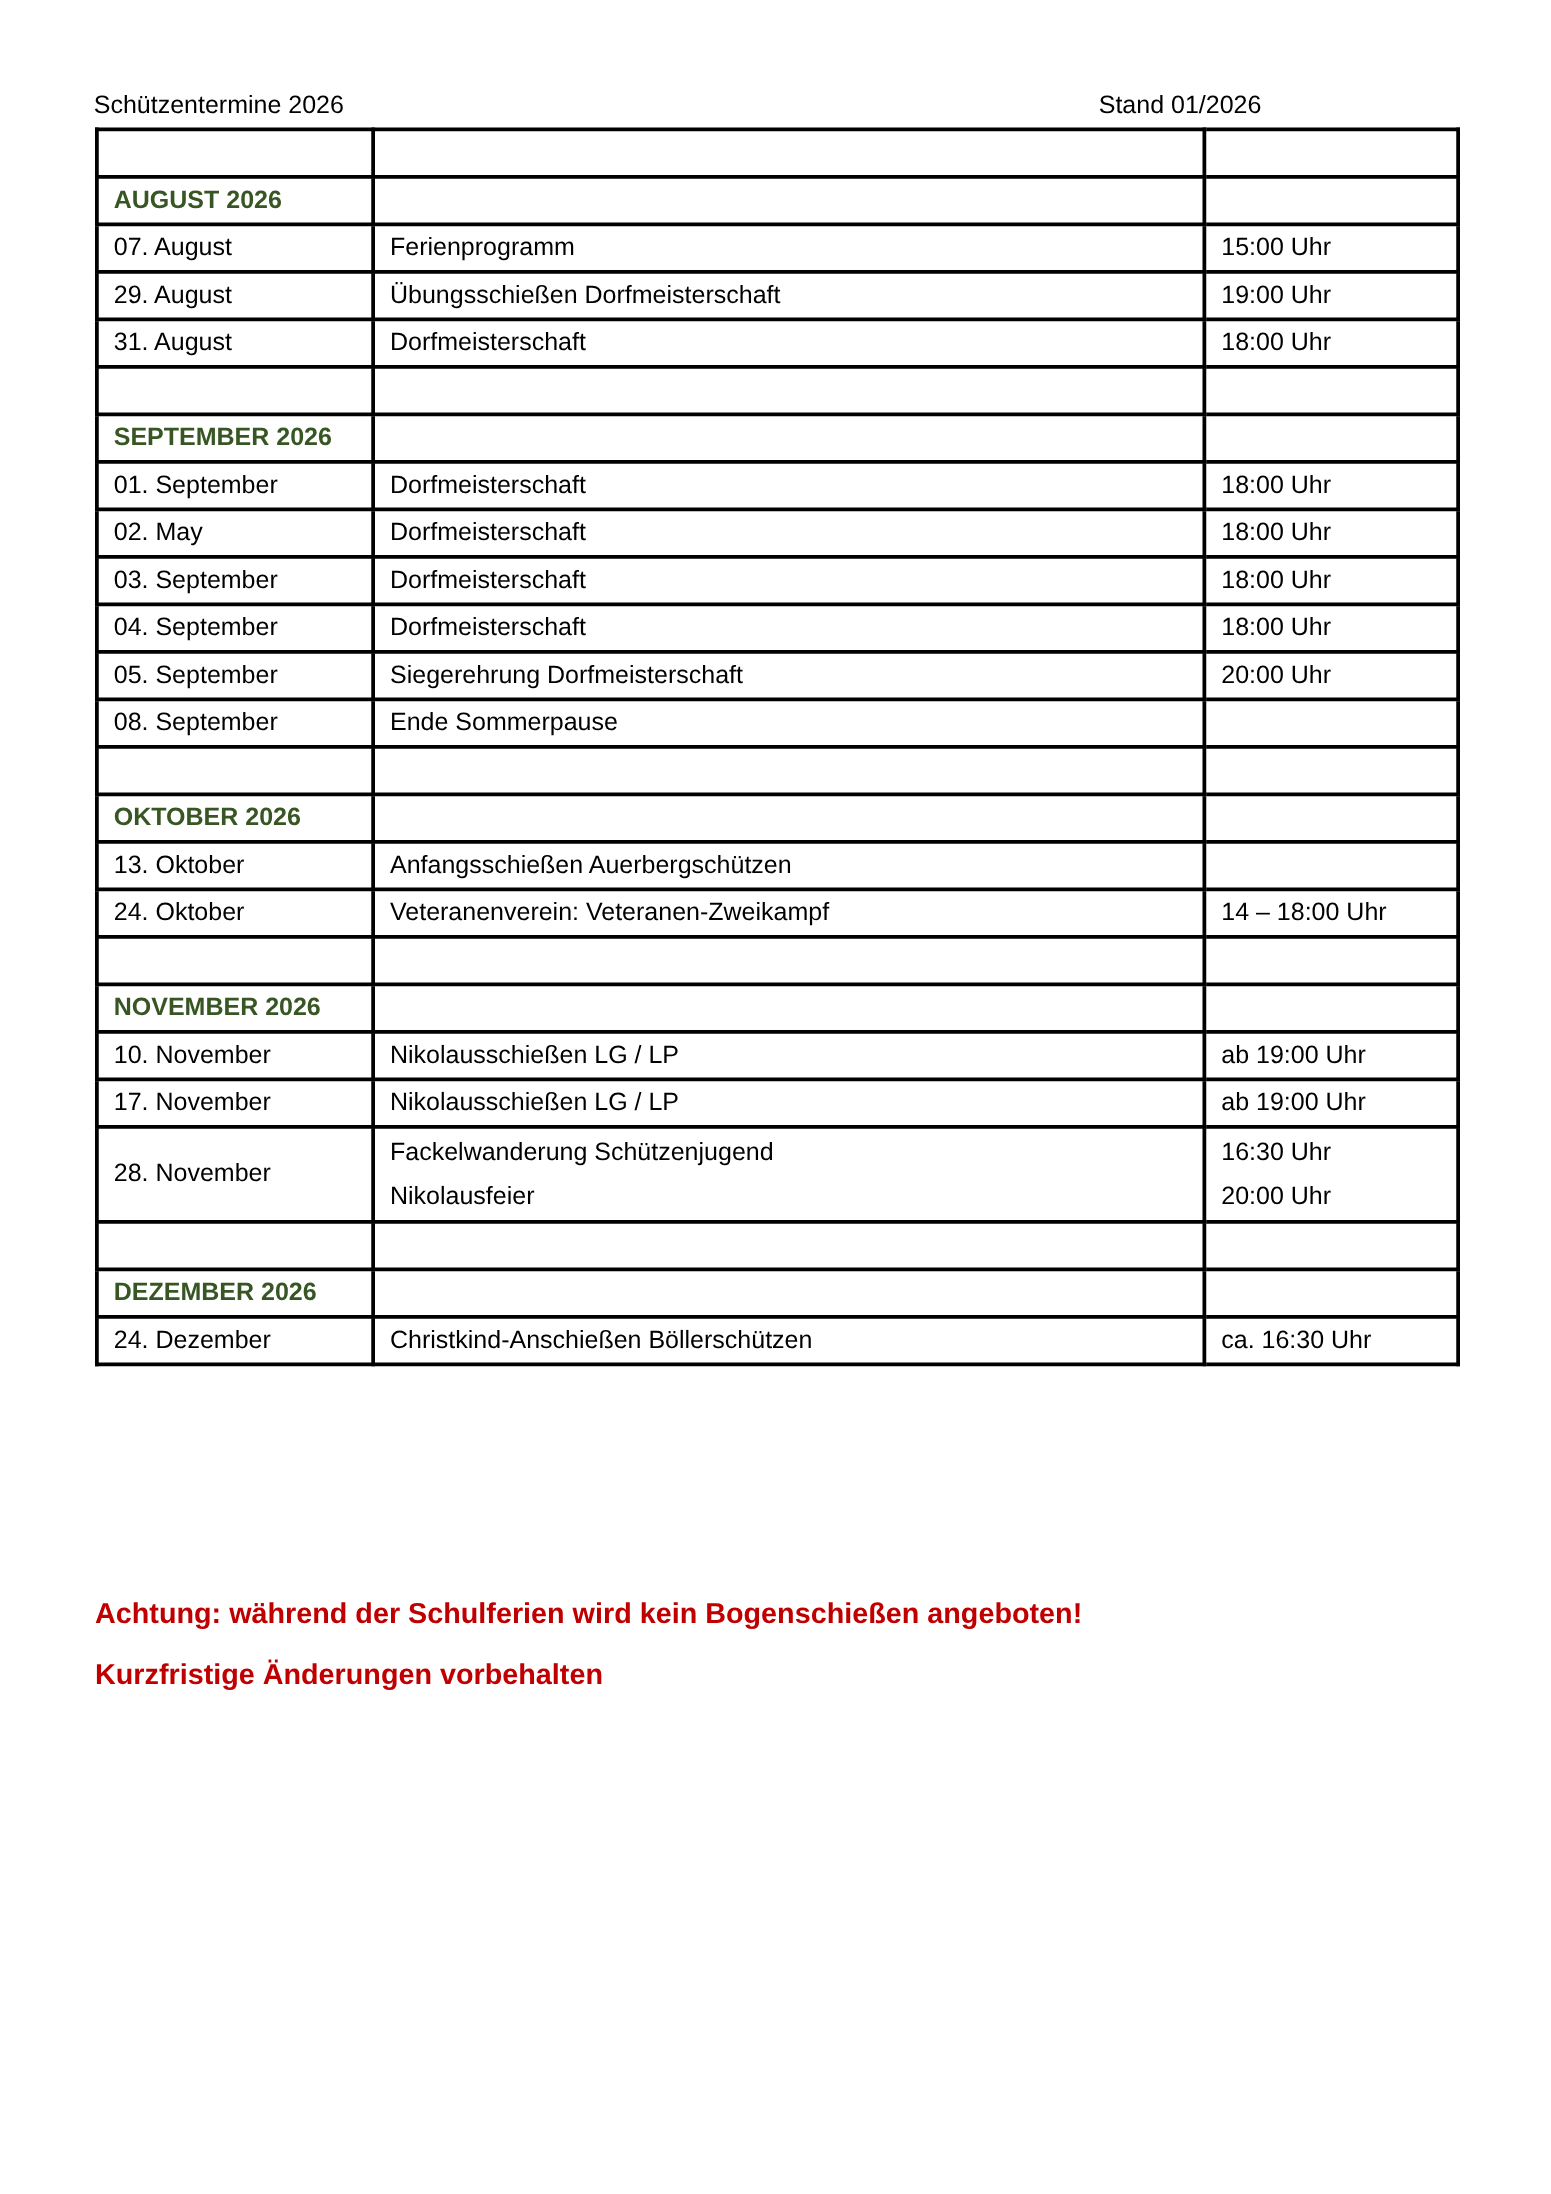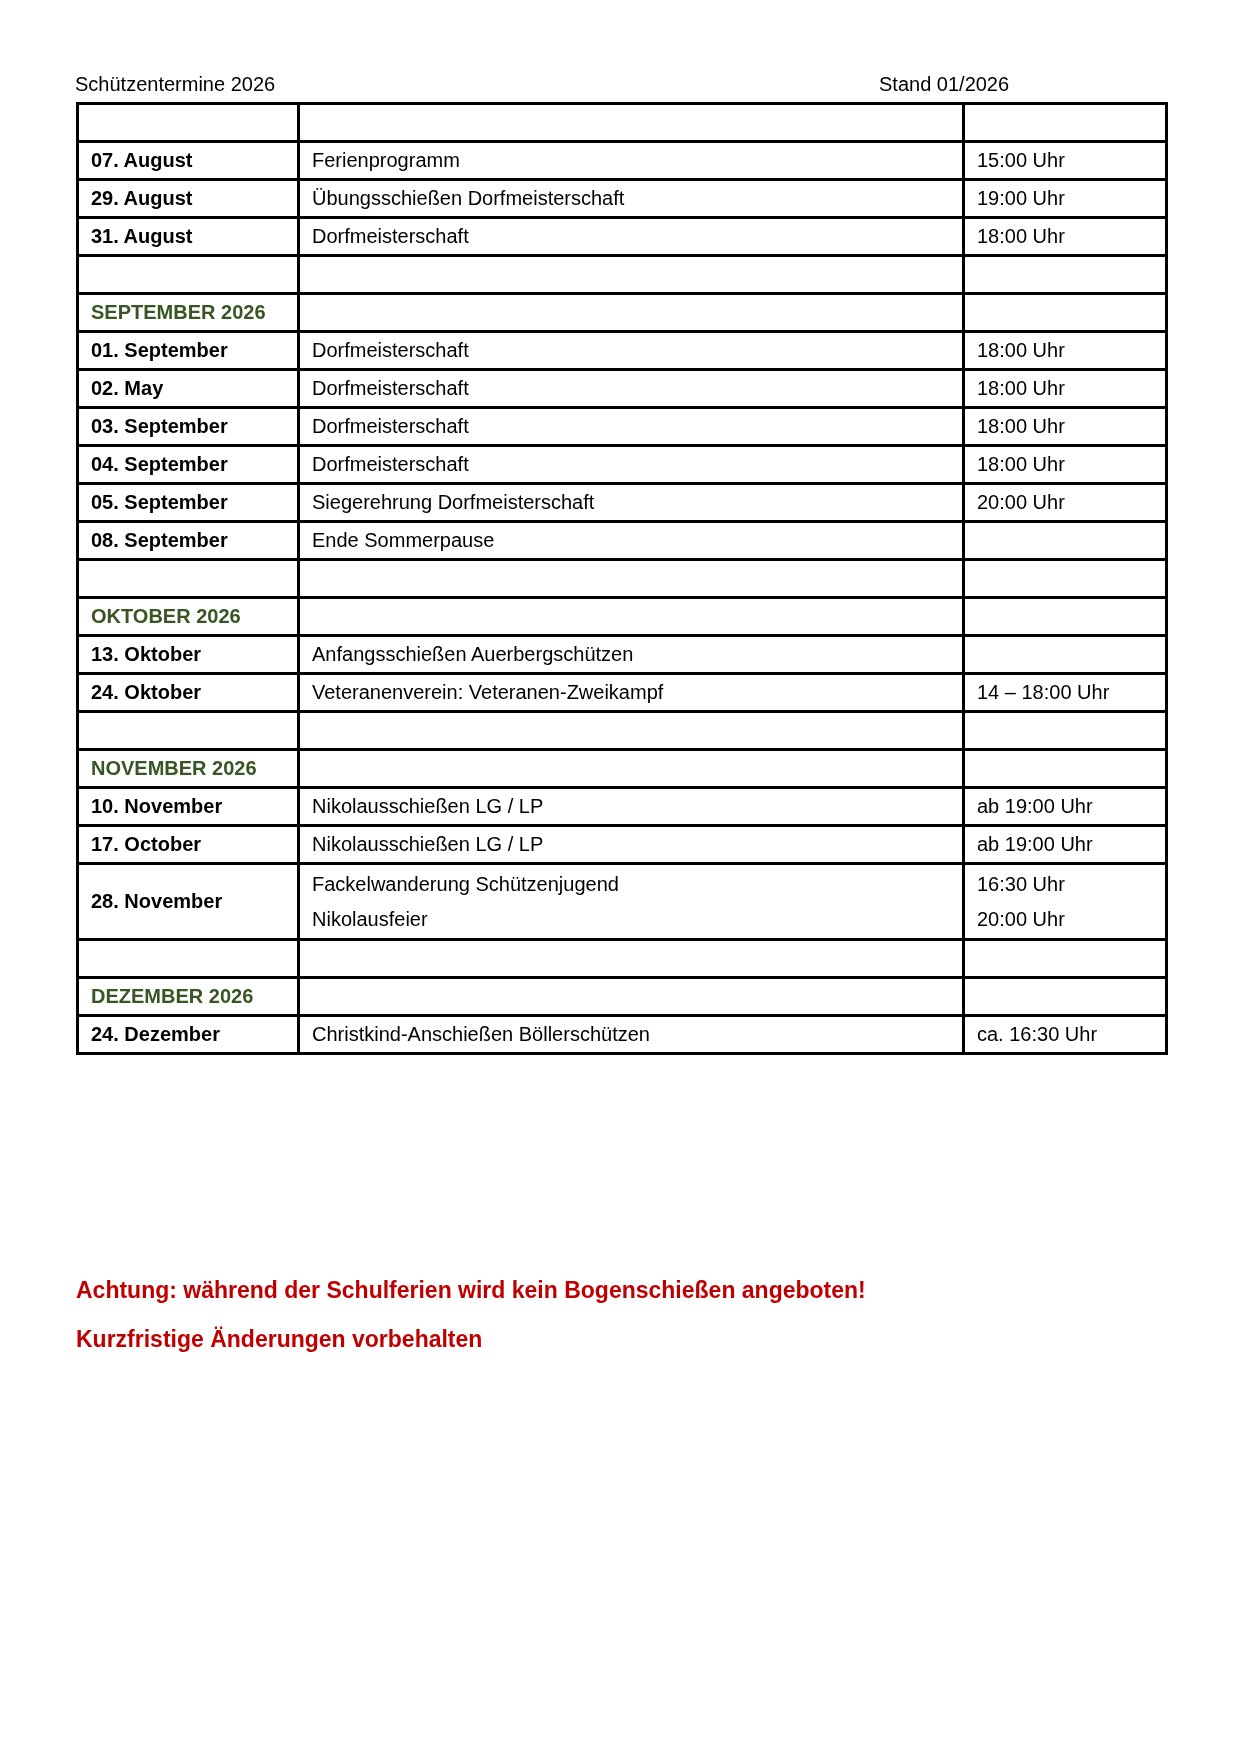--- a/index.html
+++ b/index.html
@@ -27,21 +27,21 @@
     border: 3px solid #000000;
     padding: 0 4px 0 12px;
     font-size: 20px;
     vertical-align: middle;
     overflow: hidden;
     white-space: nowrap;
   }
   tr.h38 { height: 38px; }
   tr.h76 { height: 76px; }
 
-  td.date  { font-weight: bold; }
+  td.date  { font-weight: normal; }
   td.month { font-weight: bold; color: var(--month-green, #375623); }
   td .l2line { line-height: 35px; }
 
   .warning {
     position: absolute; left: 76px; top: 1266px; width: 964px;
     text-align: left;
     color: var(--warning-red, #C00000);
     font-weight: bold;
     font-size: 23px;
     line-height: 49px;
@@ -63,20 +63,25 @@
         <col class="c-event">
         <col class="c-time">
     </colgroup>
     <tbody>
         <tr class="h38">
           <td></td>
           <td></td>
           <td></td>
         </tr>
         <tr class="h38">
+          <td class="month">AUGUST 2026</td>
+          <td></td>
+          <td></td>
+        </tr>
+        <tr class="h38">
           <td class="date">07. August</td>
           <td>Ferienprogramm</td>
           <td>15:00 Uhr</td>
         </tr>
         <tr class="h38">
           <td class="date">29. August</td>
           <td>Übungsschießen Dorfmeisterschaft</td>
           <td>19:00 Uhr</td>
         </tr>
         <tr class="h38">
@@ -153,21 +158,21 @@
           <td class="month">NOVEMBER 2026</td>
           <td></td>
           <td></td>
         </tr>
         <tr class="h38">
           <td class="date">10. November</td>
           <td>Nikolausschießen LG / LP</td>
           <td>ab 19:00 Uhr</td>
         </tr>
         <tr class="h38">
-          <td class="date">17. October</td>
+          <td class="date">17. November</td>
           <td>Nikolausschießen LG / LP</td>
           <td>ab 19:00 Uhr</td>
         </tr>
         <tr class="h76">
           <td class="date">28. November</td>
           <td>
             <div class="l2line">Fackelwanderung Schützenjugend</div>
             <div class="l2line">Nikolausfeier</div>
           </td>
           <td>

